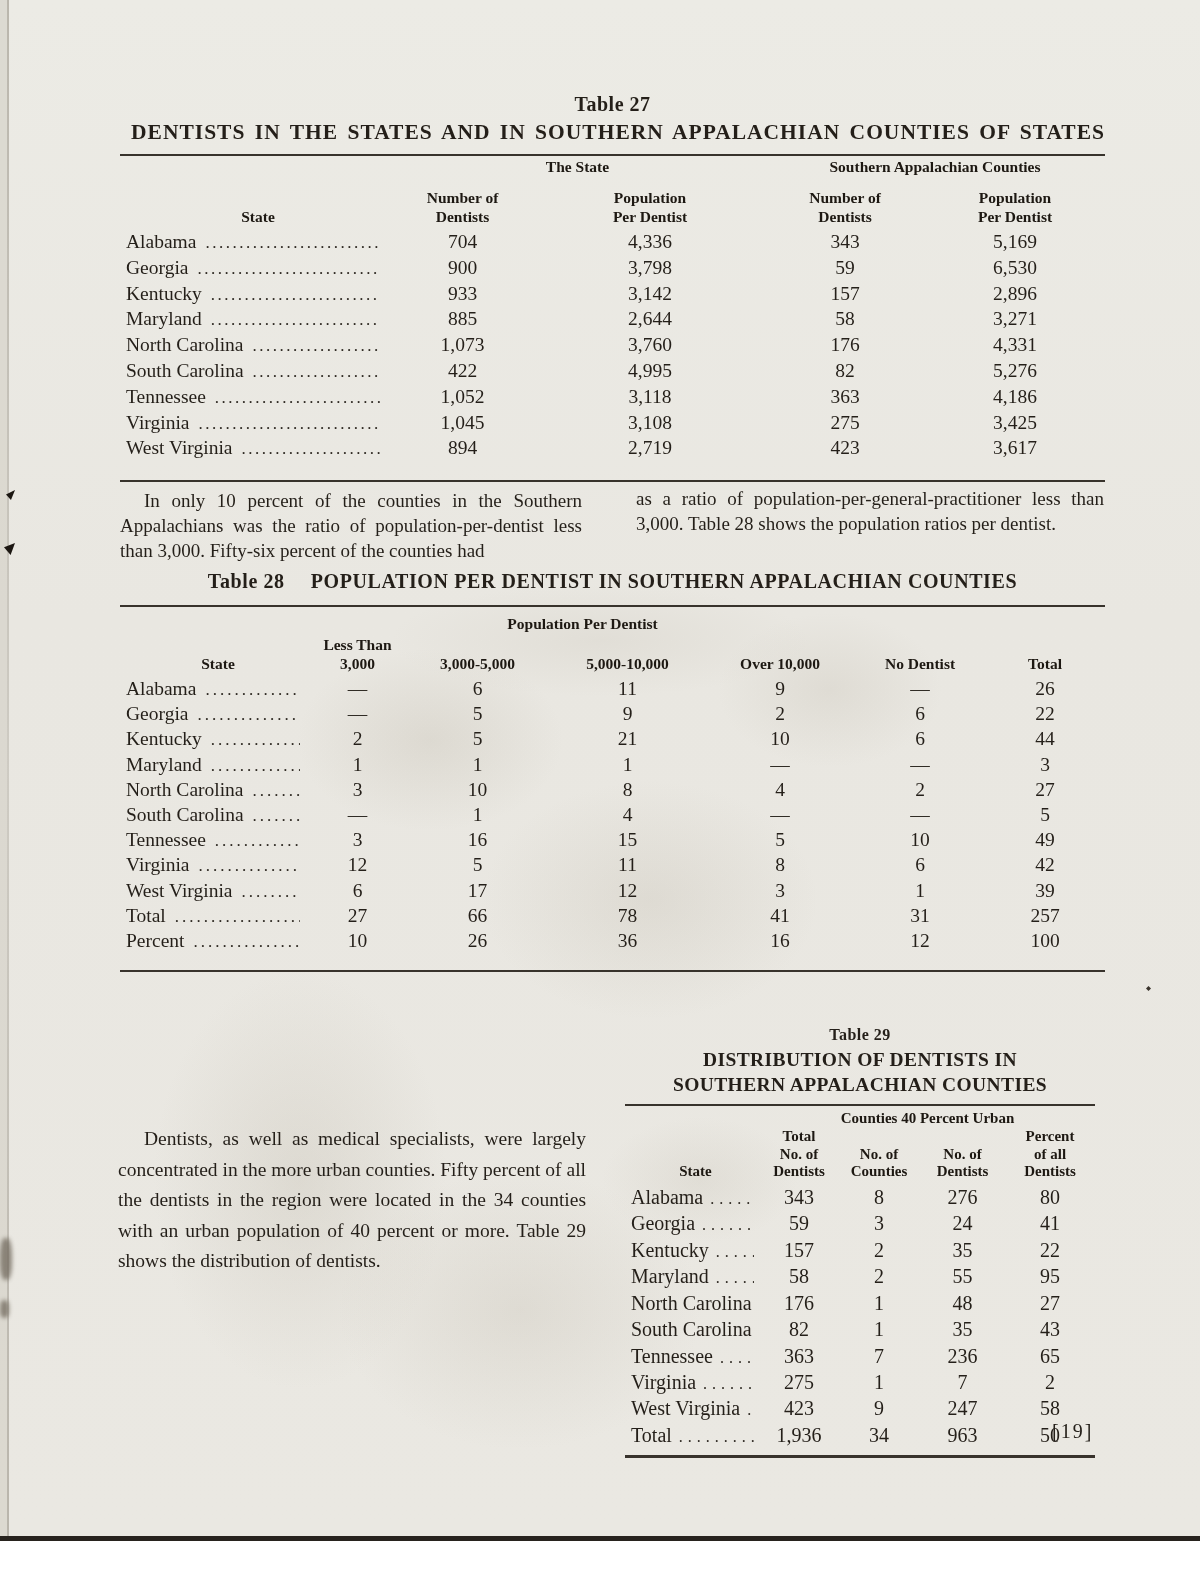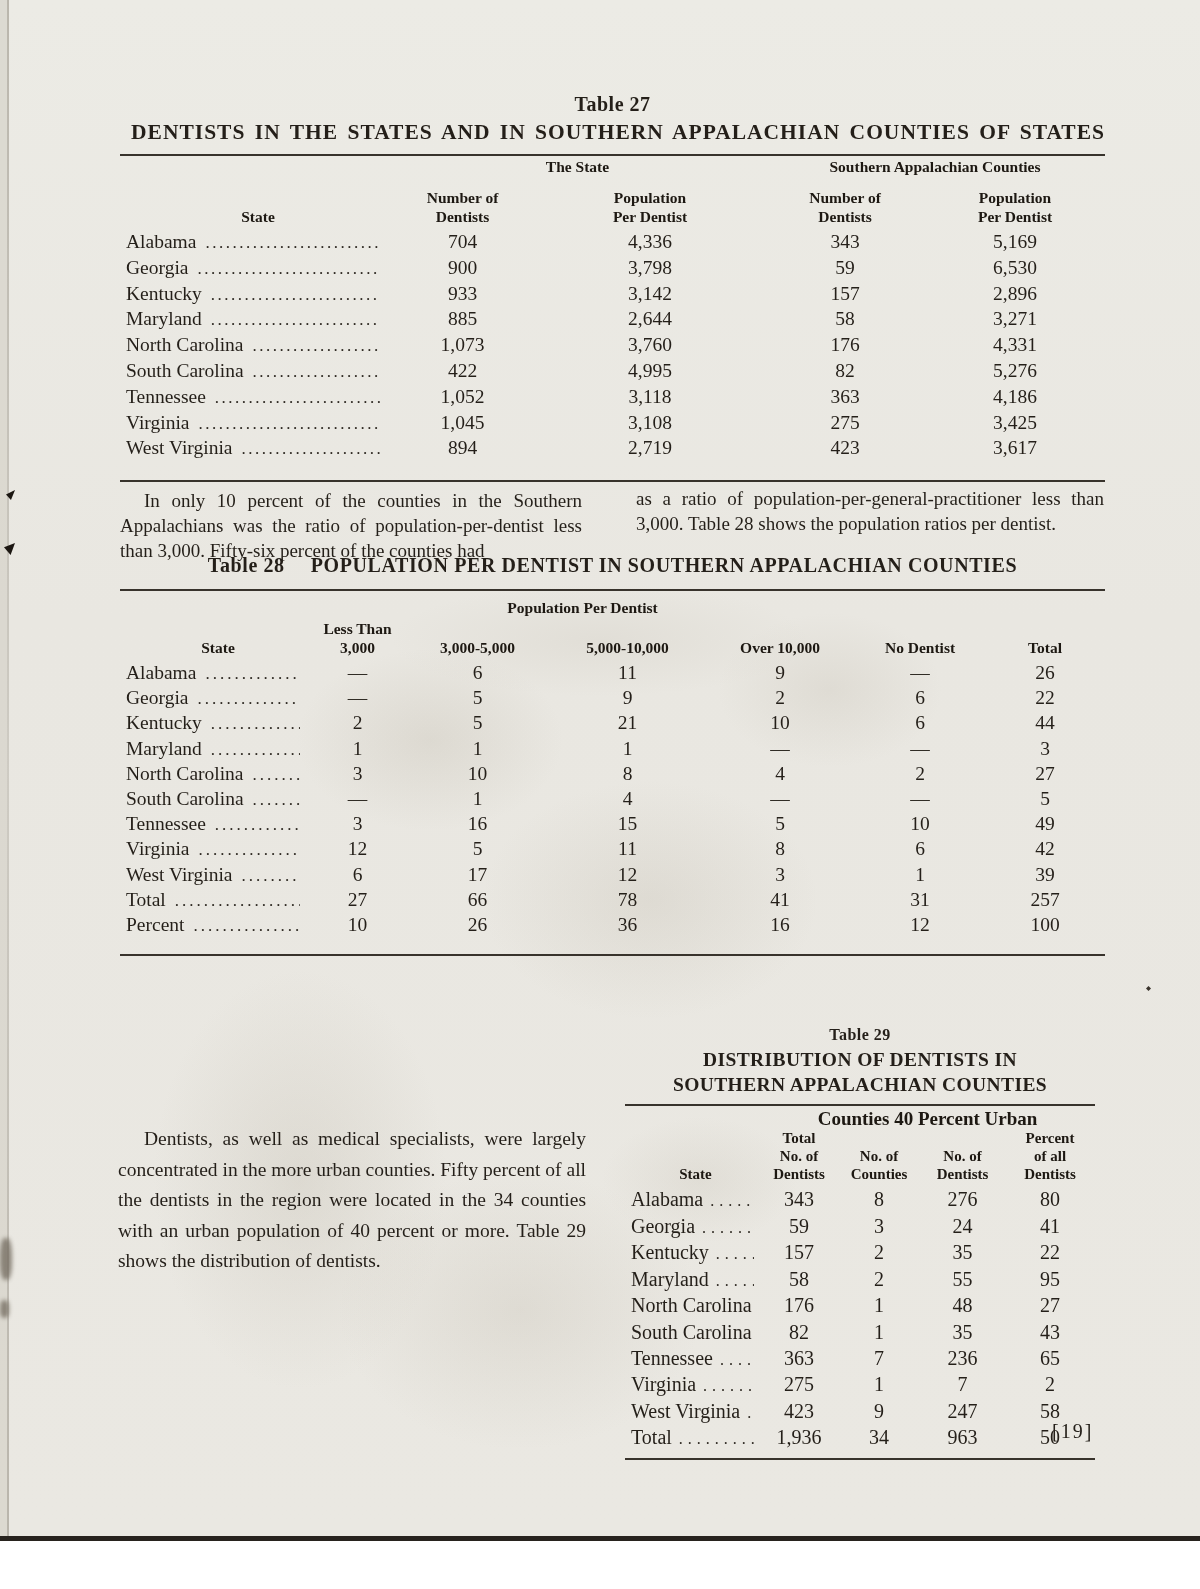--- a/index.html
+++ b/index.html
@@ -55,41 +55,41 @@
   .t27 tbody td{height:24.8px;line-height:24.8px;}
   .t27 .rule.bot{margin-top:18px;}
 
   
   .para{font-size:19px;line-height:24.8px;text-align:justify;}
   .p1l{left:120px;top:489px;width:462px;}
   .p1l .para{text-indent:24px;}
   .p1r{left:636px;top:487px;width:468px;}
 
   
-  .t28{left:120px;top:554px;width:985px;}
+  .t28{left:120px;top:570px;width:985px;}
   .t28 .tline{text-align:center;font-weight:bold;font-size:20px;letter-spacing:.6px;}
   .t28 .tline .sp{margin-right:26px;}
   .t28 .rule.top{margin-top:12px;}
   .t28 thead tr.grp th{height:24px;vertical-align:bottom;padding-bottom:0;}
   .t28 thead tr.cols th{height:40px;}
   .t28 tbody td{height:24.2px;line-height:24.2px;}
   .t28 .leadfill::after{letter-spacing:3px;}
   .t28 .rule.bot{margin-top:16px;}
 
   
   .p2{left:118px;top:1124px;width:468px;}
   .p2 .para{font-size:19.5px;line-height:30.5px;text-indent:26px;}
 
   
   .t29{left:625px;top:1026px;width:470px;}
   .t29 .tlabel{font-size:16px;}
   .t29 .ttitle2{text-align:center;font-weight:bold;font-size:19.5px;letter-spacing:.4px;line-height:25px;margin-top:3px;}
   .t29 .rule.top{margin-top:7px;}
   .t29 th{font-size:15px;}
-  .t29 thead tr.grp th{height:20px;vertical-align:bottom;padding-bottom:0;font-size:19px;}
+  .t29 thead tr.grp th{height:20px;vertical-align:bottom;padding-bottom:0;font-size:15px;}
   .t29 thead tr.cols th{height:46px;}
   .t29 tbody td{height:24.4px;line-height:24.4px;font-size:20px;}
   .t29 .leadfill{margin:0 6px 0 7px;}
   .t29 .leadfill::after{letter-spacing:5px;font-size:16px;}
   .t29 .rule.bot{margin-top:6px;height:2.5px;}
 
   .pagenum{position:absolute;left:1052px;top:1420px;font-size:20px;letter-spacing:2px;}
 </style>
 </head>
 <body>

